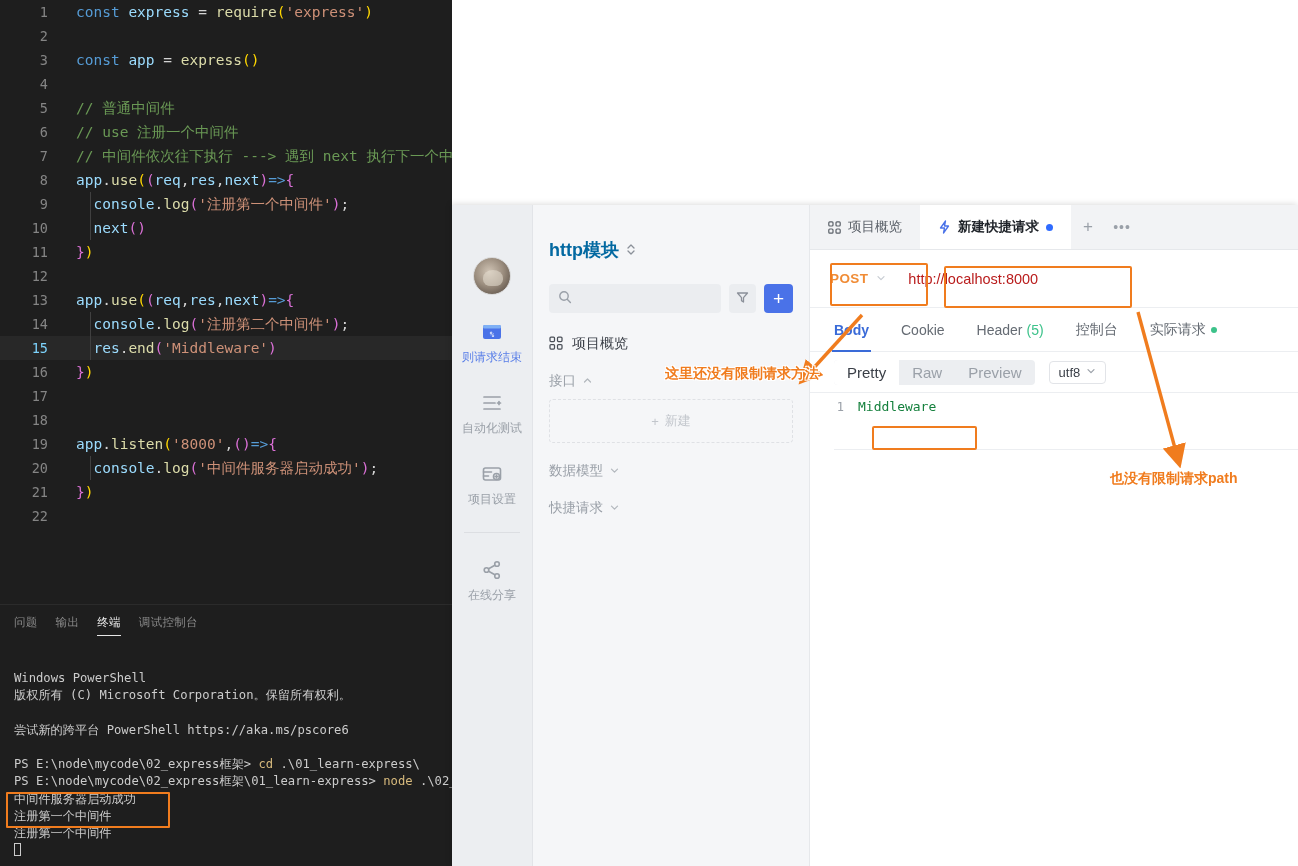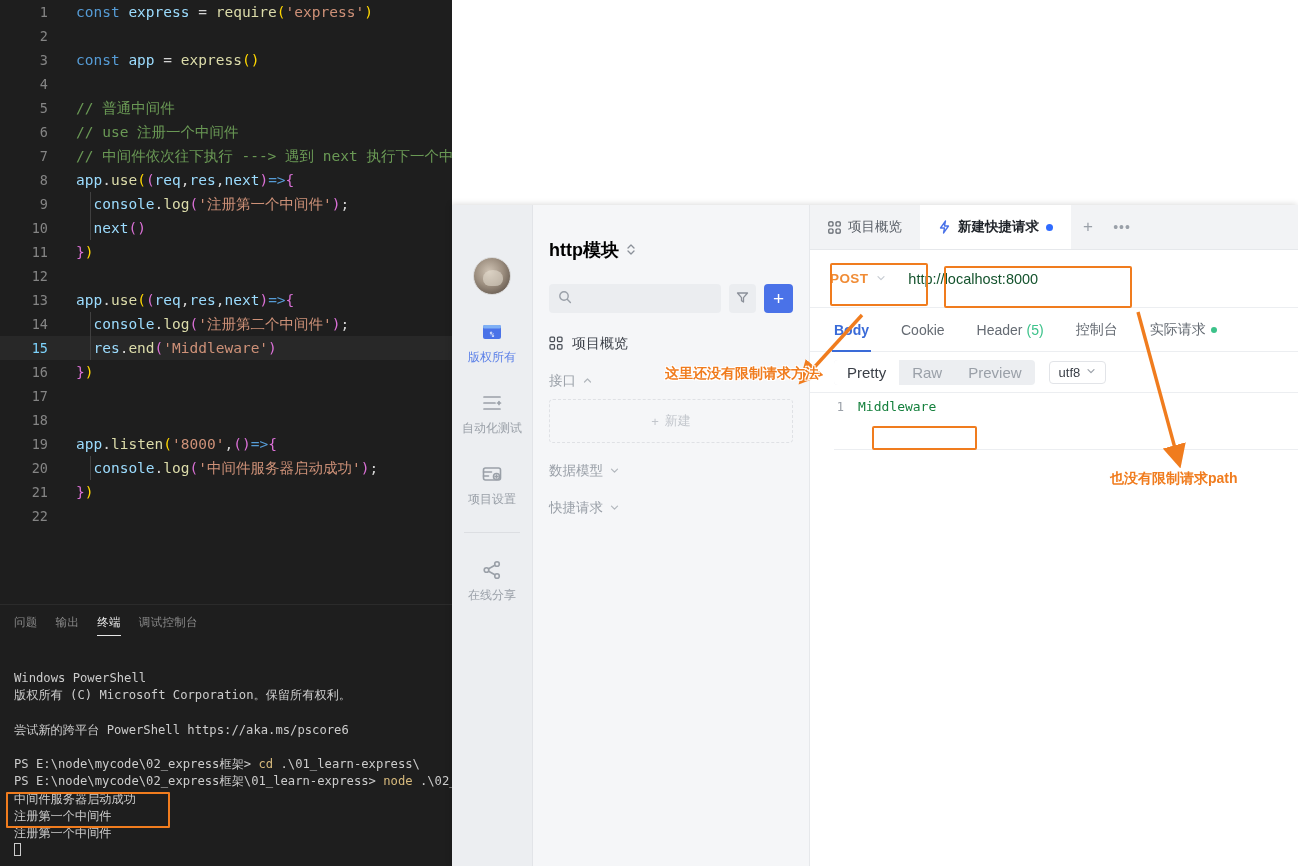--- a/index.html
+++ b/index.html
@@ -141,21 +141,21 @@
   .proj {
     width: 277px; height: 661px;
     background: #f5f6f8;
     border-right: 1px solid #e6e8eb;
     padding: 0 16px;
     position: relative;
   }
   .proj-title {
     display: flex; align-items: center; gap: 7px;
     margin-top: 33px;
-    font-size: 18px; color: #000000; font-weight: 600;
+    font-size: 18px; color: #0369a1; font-weight: 600;
   }
   .sel-ico { color: #9aa0a8; font-size: 13px; line-height: 1; }
   .search-row { display: flex; align-items: center; gap: 8px; margin-top: 22px; }
   .search-box {
     flex: 1; height: 29px; background: #ebedf0; border-radius: 4px;
     display: flex; align-items: center; padding: 0 9px;
   }
   .filter-btn {
     width: 27px; height: 29px; background: #ebedf0; border-radius: 4px;
     display: flex; align-items: center; justify-content: center;
@@ -209,21 +209,21 @@
     height: 58px; display: flex; align-items: center;
     padding: 0 0 0 20px; gap: 0;
     border-bottom: 1px solid #eceef1;
   }
   .method {
     font-size: 13.5px; font-weight: 700; color: #f08c36;
     letter-spacing: .4px; padding-right: 8px;
   }
   .method-caret { color: #c7ccd2; font-size: 10px; margin-right: 12px; }
   .url-input {
-    flex: 1; font-size: 14.5px; color: #14532d;
+    flex: 1; font-size: 14.5px; color: #b91c1c;
     background: transparent; border: none; outline: none;
     font-family: "Liberation Sans", sans-serif;
     padding-left: 10px;
   }
 
   .subtabs {
     height: 44px; display: flex; align-items: center; gap: 32px;
     padding: 0 20px 0 24px;
     border-bottom: 1px solid #eceef1;
   }
@@ -330,21 +330,21 @@
       <div class="avatar"></div>
 
       <div class="rail-item active">
         <span class="rail-ico">
           <svg width="22" height="22" viewBox="0 0 22 22">
             <rect x="2" y="4" width="18" height="14" rx="2" fill="#4a72e8"></rect>
             <rect x="2" y="4" width="18" height="3.5" rx="1.6" fill="#7fb0f5"></rect>
             <text x="11" y="15.6" font-size="7.5" fill="#ffffff" text-anchor="middle" font-family="monospace">%</text>
           </svg>
         </span>
-        <span class="rail-label">版权所有</span>
+        <span class="rail-label">则请求结束</span>
       </div>
 
       <div class="rail-item">
         <span class="rail-ico">
           <svg width="22" height="22" viewBox="0 0 22 22" fill="none" stroke="#9aa0a8" stroke-width="1.7">
             <path d="M3 5h16M3 11h11M3 17h16" stroke-linecap="round"></path>
             <path d="M16.5 11l3 0M18 9.5l0 3" stroke-linecap="round"></path>
           </svg>
         </span>
         <span class="rail-label">自动化测试</span>

